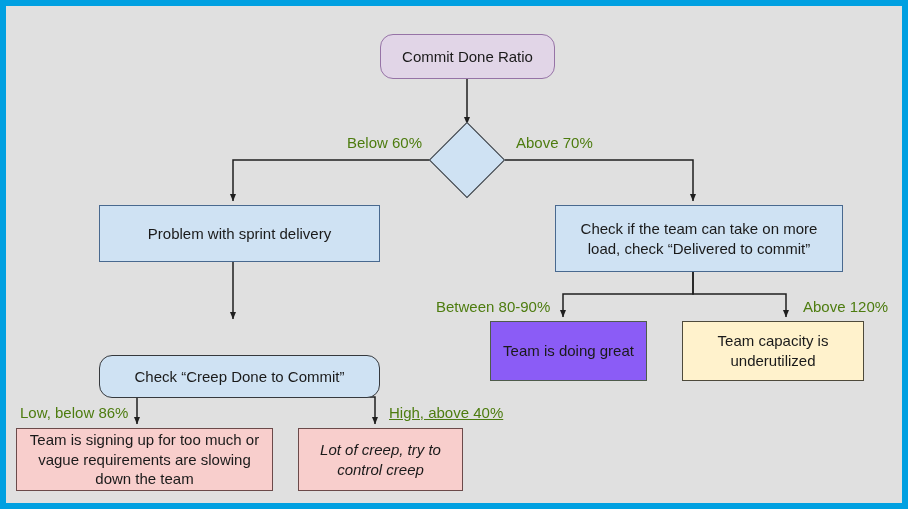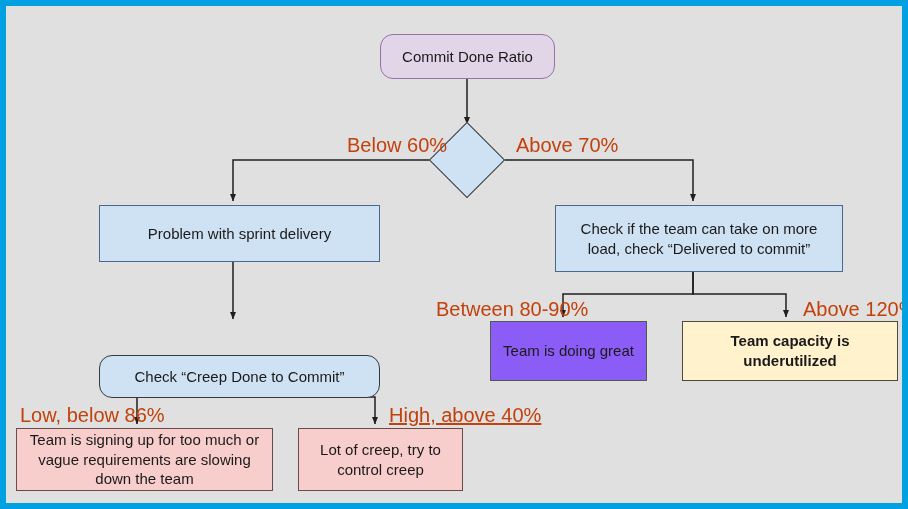--- a/index.html
+++ b/index.html
@@ -47,22 +47,22 @@
   .fill-pink   { background: #f8cecc; border-color: #6b4a4a; }
   .diamond {
     position: absolute;
     background: #cfe2f3;
     border: 1.4px solid #36393d;
     box-sizing: border-box;
     transform: rotate(45deg);
   }
   .edge-label {
     position: absolute;
-    font-size: 20px;
-    color: #c2410c;
+    font-size: 15px;
+    color: #4d7c0f;
     white-space: nowrap;
     font-family: "Liberation Sans", sans-serif;
   }
 </style>
 </head>
 <body>
 
 <div id="canvas">
 
   <svg id="svg-layer" viewBox="0 0 896 497">
@@ -114,29 +114,29 @@
   <div class="edge-label" style="left:797px; top:292px;">Above 120%</div>
 
   <div class="node rounded fill-blue2" style="left:93px; top:320px; width:281px; height:43px;margin-top:29px;">
     <span>Check “Creep Done to Commit”</span>
   </div>
 
   <div class="node fill-green" style="left:484px; top:315px; width:157px; height:60px;">
     <span>Team is doing great</span>
   </div>
 
-  <div class="node fill-yellow" style="left:676px; top:315px; width:216px; height:60px;font-weight:bold;">
+  <div class="node fill-yellow" style="left:676px; top:315px; width:182px; height:60px;">
     <span>Team capacity is underutilized</span>
   </div>
 
   <div class="edge-label" style="left:14px; top:398px;">Low, below 86%</div>
 
   <div class="edge-label" style="left:383px; top:398px;text-decoration:underline;">High, above 40%</div>
 
   <div class="node fill-pink" style="left:10px; top:422px; width:257px; height:63px;justify-content:center;">
     <span>Team is signing up for too much or vague requirements are slowing down the team</span>
   </div>
 
-  <div class="node fill-pink" style="left:292px; top:422px; width:165px; height:63px;">
+  <div class="node fill-pink" style="left:292px; top:422px; width:165px; height:63px;font-style:italic;">
     <span>Lot of creep, try to control creep</span>
   </div>
 
 </div>
 
 </body></html>

